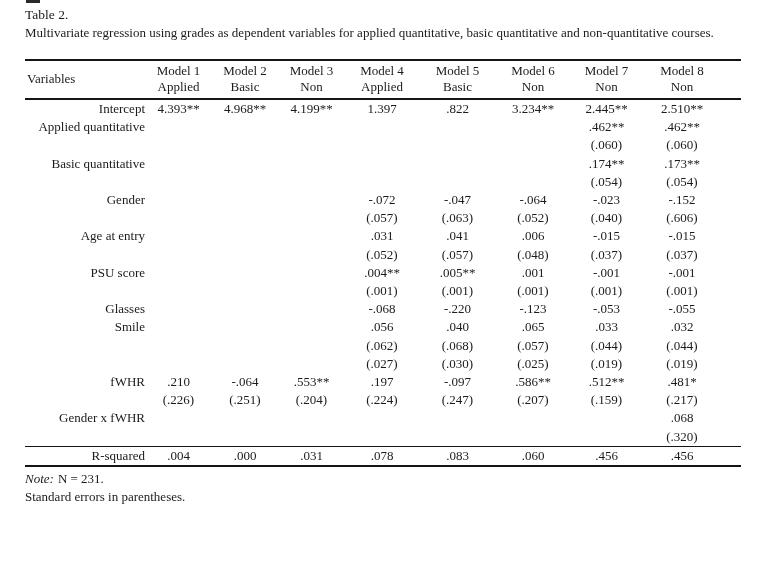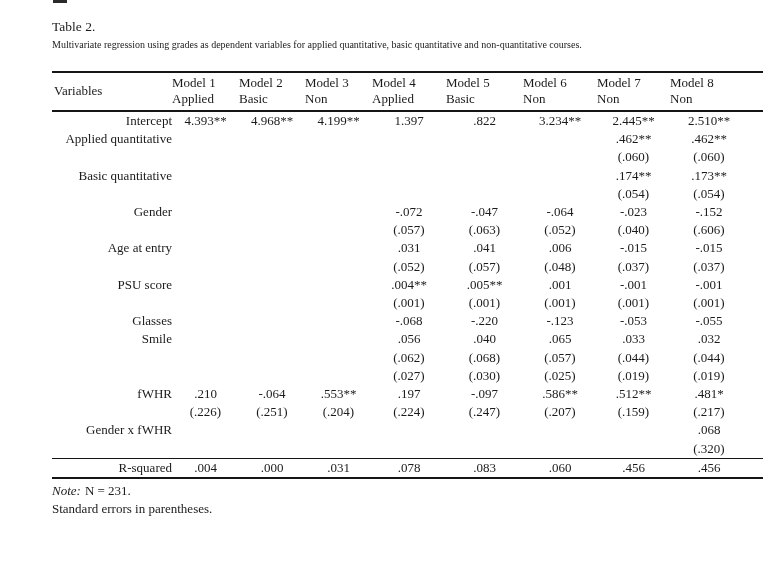--- a/index.html
+++ b/index.html
@@ -12,44 +12,43 @@
   body{
     width:763px; height:561px;
     background:var(--paper);
     color:var(--ink);
     font-family:"Liberation Serif","DejaVu Serif",serif;
     overflow:hidden;
   }
   .page{
     position:relative;
     width:718px; height:561px;
-    padding:16px 20px 0 25px;
-    margin-left:27px;
+    padding:4px 20px 0 25px;
   }
   .top-fragment{
     position:absolute; top:0; left:26px;
     width:14px; height:3px; background:#2a2a2a;
   }
   .title{
     font-size:13.5px; line-height:18px; margin-top:2px;
     white-space:nowrap;
   }
   .caption{
-    font-size:10px; line-height:17px; white-space:nowrap;
+    font-size:13px; line-height:17px; white-space:nowrap;
   }
   table.reg-table{
     border-collapse:collapse; table-layout:fixed;
     width:716px; margin-top:18px;
   }
   th,td{ padding:0; font-weight:normal; font-size:13px; }
   thead th{
     border-top:2px solid var(--rule);
     border-bottom:2.5px solid var(--rule);
     line-height:16px; padding:2px 0 3px;
-    text-align:left; vertical-align:middle;
+    text-align:center; vertical-align:middle;
   }
   thead th.var-head{ text-align:left; padding-left:2px; }
   tbody td{ line-height:18.2px; height:18.2px; vertical-align:bottom; }
   td.lbl{ text-align:right; padding-left:2px; white-space:nowrap; }
   td.val{ text-align:center; white-space:nowrap; }
   tr.summary td{
     border-top:1.2px solid var(--rule);
     border-bottom:2.5px solid var(--rule);
   }
   th:last-child, td:last-child{ padding-right:20px; }

